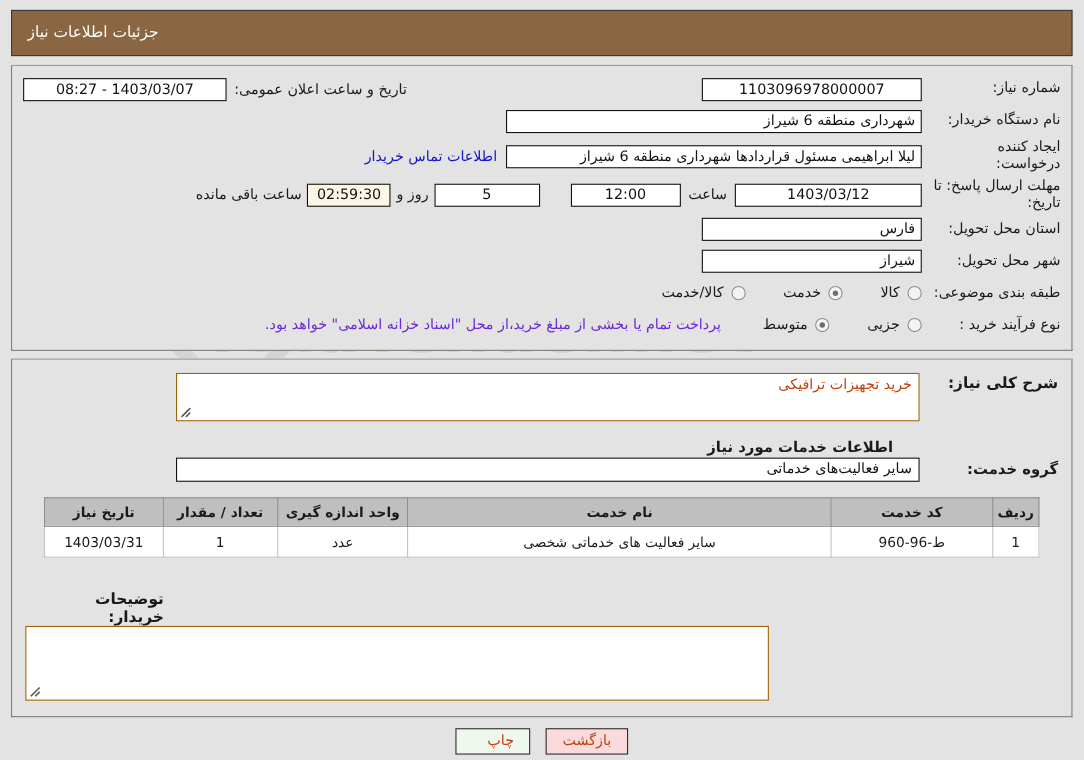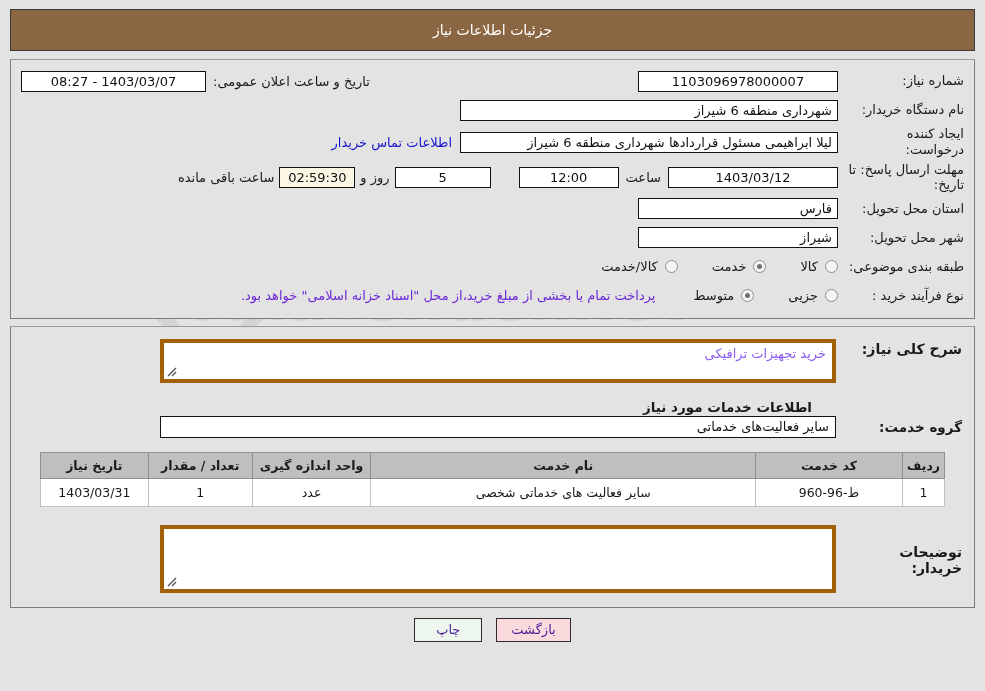--- a/index.html
+++ b/index.html
@@ -77,21 +77,21 @@
   }
 
   .titlebar {
     background: #8a6742;
     border: 1px solid #3a3a3a;
     height: 42px;
     line-height: 40px;
     color: #ffffff;
     font-size: 14px;
     padding: 0 14px;
-    text-align: center;
+    text-align: left;
   }
 
   .panel {
     border: 1px solid #7d7d7d;
     border-top: 1px solid #9a9a9a;
     background: #e3e3e3;
     margin-top: 8px;
     padding: 8px 10px 10px 10px;
   }
   .panel.p-top { padding-bottom: 6px; }
@@ -219,30 +219,30 @@
   .ta-lbl {
     width: 126px;
     min-width: 126px;
     text-align: right;
     padding-left: 8px;
     font-weight: bold;
     font-size: 14px;
     padding-top: 2px;
   }
   .ta {
-    border: 4px solid #a16207;
+    border: 1px solid #a16207;
     background: #ffffff;
     width: 676px;
     height: 44px;
     font-size: 13px;
     padding: 3px 6px;
     text-align: right;
     position: relative;
     overflow: hidden;
-    color: #8b5cf6;
+    color: #c2410c;
   }
   .ta.tall { height: 68px; }
   .resize-handle {
     position: absolute;
     left: 2px;
     bottom: 1px;
     width: 12px;
     height: 12px;
   }
 
@@ -307,46 +307,46 @@
   }
   .col-radif { width: 34px; }
   .col-code  { width: 148px; }
   .col-name  { width: 390px; }
   .col-unit  { width: 120px; }
   .col-qty   { width: 105px; }
   .col-date  { width: 108px; }
 
   .comments-row {
     display: flex;
-    align-items: center;
-    margin-top: 18px;
+    flex-direction: column;
+    align-items: flex-end;
+    margin-top: 28px;
   }
 
   
   .footer {
     position: relative;
     z-index: 2;
     display: flex;
     flex-direction: row;
     justify-content: center;
     align-items: center;
     gap: 14px;
     margin-top: 10px;
   }
   .btn {
     border: 1px solid #2c2c2c;
     font-size: 13px;
     height: 24px;
     line-height: 22px;
     min-width: 68px;
     padding: 0 14px;
-    text-align: center;
     cursor: pointer;
     font-family: "DejaVu Sans", "Liberation Sans", sans-serif;
-    color: #4c1d95;
+    color: #c2410c;
   }
   .btn-print { background: #edf7ed; }
   .btn-back  { background: #fadadd; }
 </style>
 </head>
 <body>
 
 <div class="watermark">
   <div class="wm-shield"></div>
   <div class="wm-shield-in"></div>

